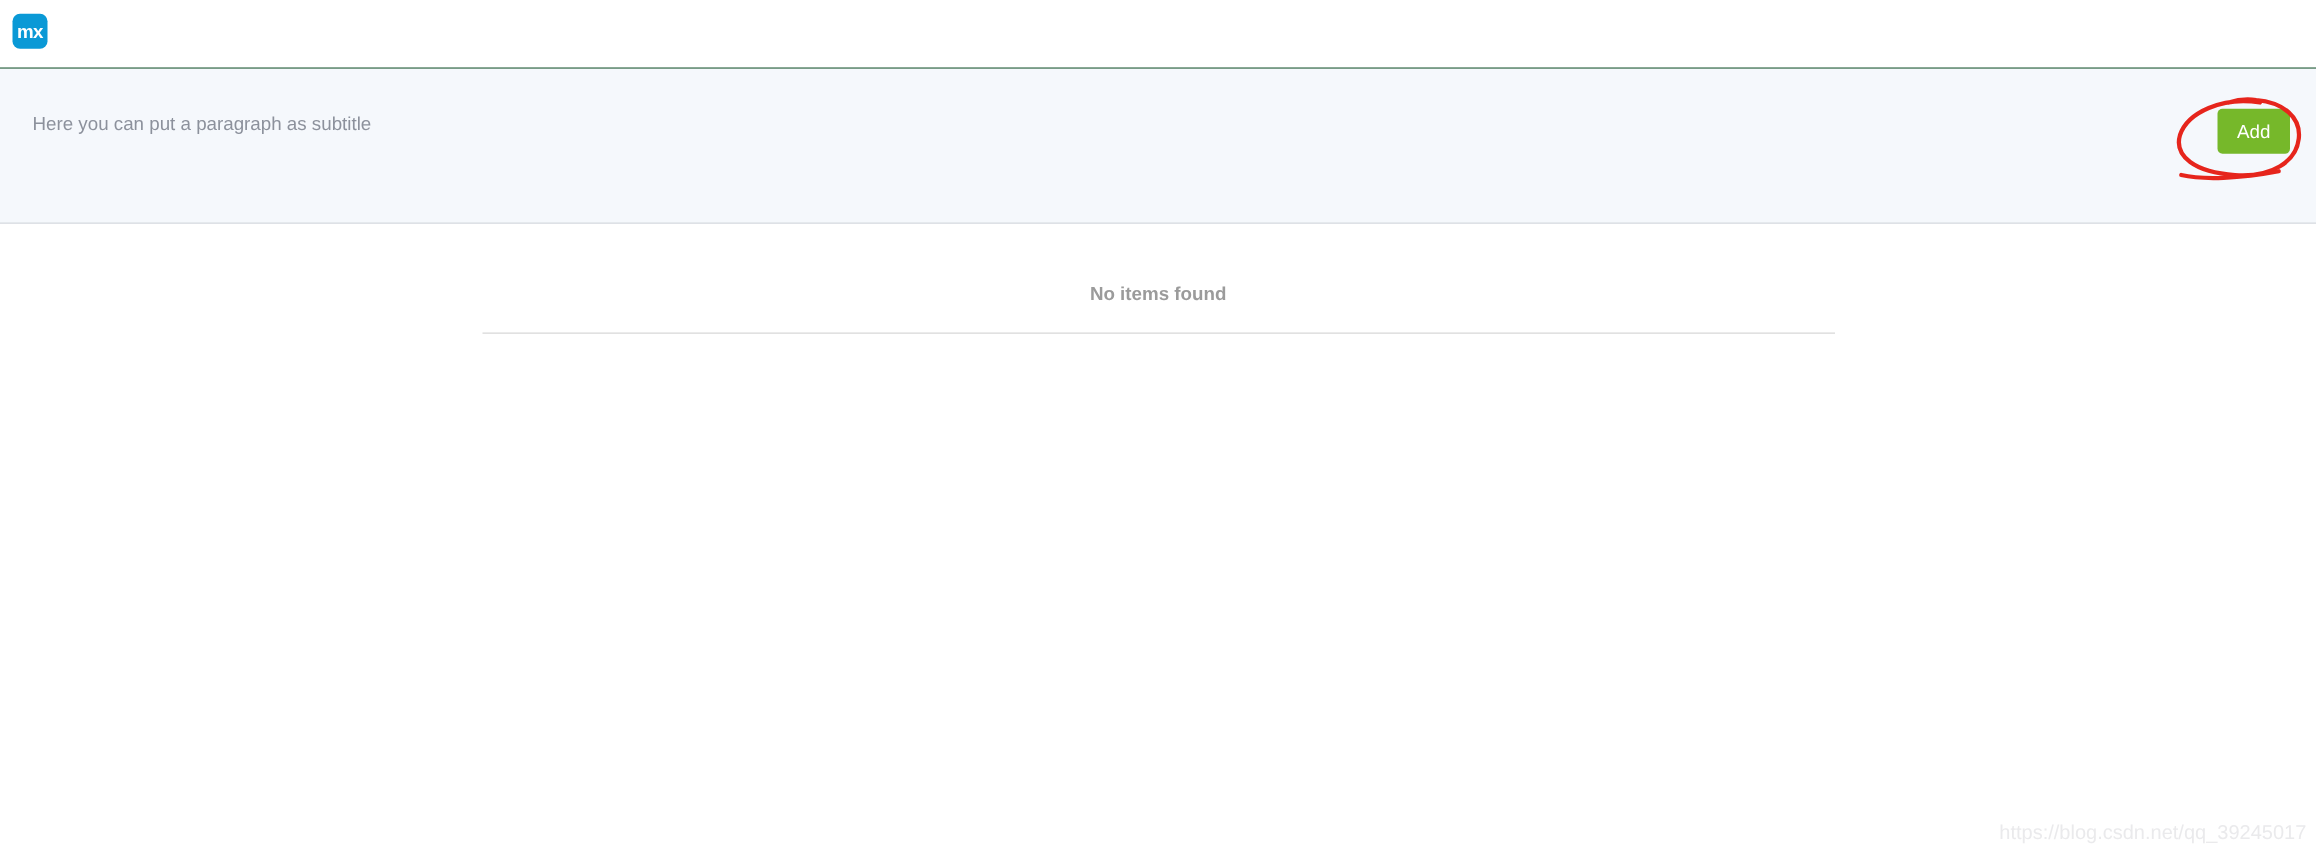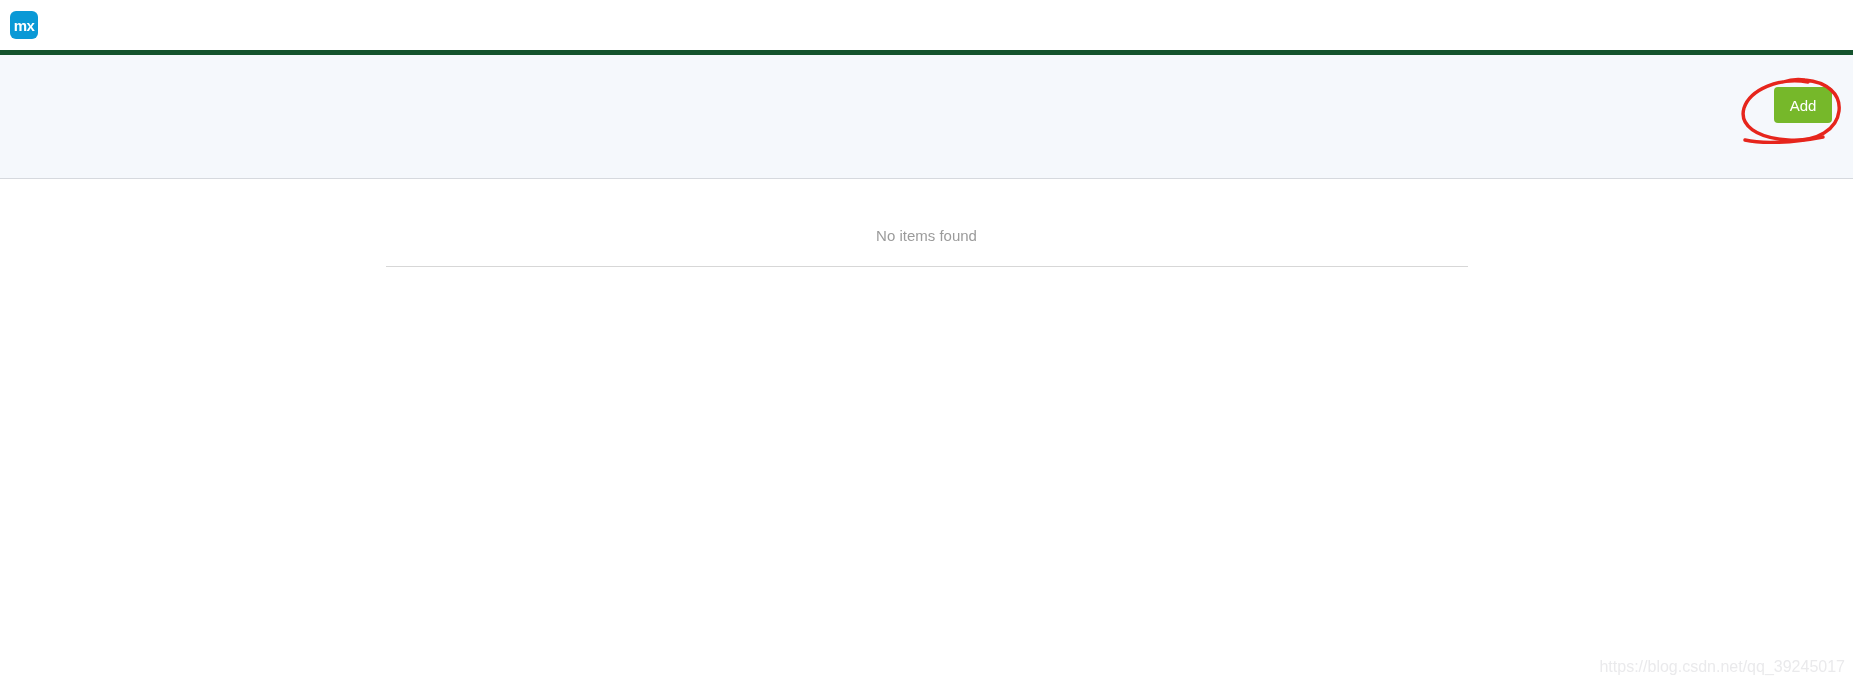--- a/index.html
+++ b/index.html
@@ -9,21 +9,21 @@
     font-family: "Liberation Sans", sans-serif;
     overflow: hidden;
     position: relative;
   }
 
   
   .navbar {
     position: relative;
     height: 55px;
     background: #ffffff;
-    border-bottom: 5px solid #14532d;
+    border-bottom: 1px solid #14532d;
   }
   .logo {
     position: absolute;
     left: 10px; top: 11px;
     width: 28px; height: 28px;
     background: #0a99d6;
     border-radius: 6px;
     display: flex; align-items: center; justify-content: center;
     cursor: pointer;
   }
@@ -89,21 +89,21 @@
   .empty-list {
     width: 1082px;
     margin: 0 auto;
     padding-top: 48px;
     padding-bottom: 21px;
     border-bottom: 1px solid #d7d7d7;
     text-align: center;
   }
   .empty-message {
     font-size: 15px;
-    font-weight: normal;
+    font-weight: bold;
     line-height: 16px;
     color: #9b9b9b;
   }
 
   
   .watermark {
     position: absolute;
     right: 8px; bottom: 10px;
     font-size: 16px;
     color: #eaeaec;
@@ -113,20 +113,21 @@
 </head>
 <body>
 
 <header class="navbar">
   <div class="logo">
     <span class="logo-text">mx</span>
   </div>
 </header>
 
 <section class="page-header">
+  <p class="page-subtitle">Here you can put a paragraph as subtitle</p>
   <button class="add-button">Add</button>
 </section>
 
 <svg class="annotation" viewBox="0 0 127 84">
   <path d="M 80 14 C 50 9 22 22 16 40 C 11 57 28 70 60 72 C 90 74 109 61 111 43 C 113 26 99 14 77 12 C 70 11 61 12 55 14" stroke="#e6251c"></path>
   <path d="M 17 72 C 34 76 64 75 95 69" stroke="#e6251c"></path>
 </svg>
 
 <main class="content">
   <div class="empty-list">

